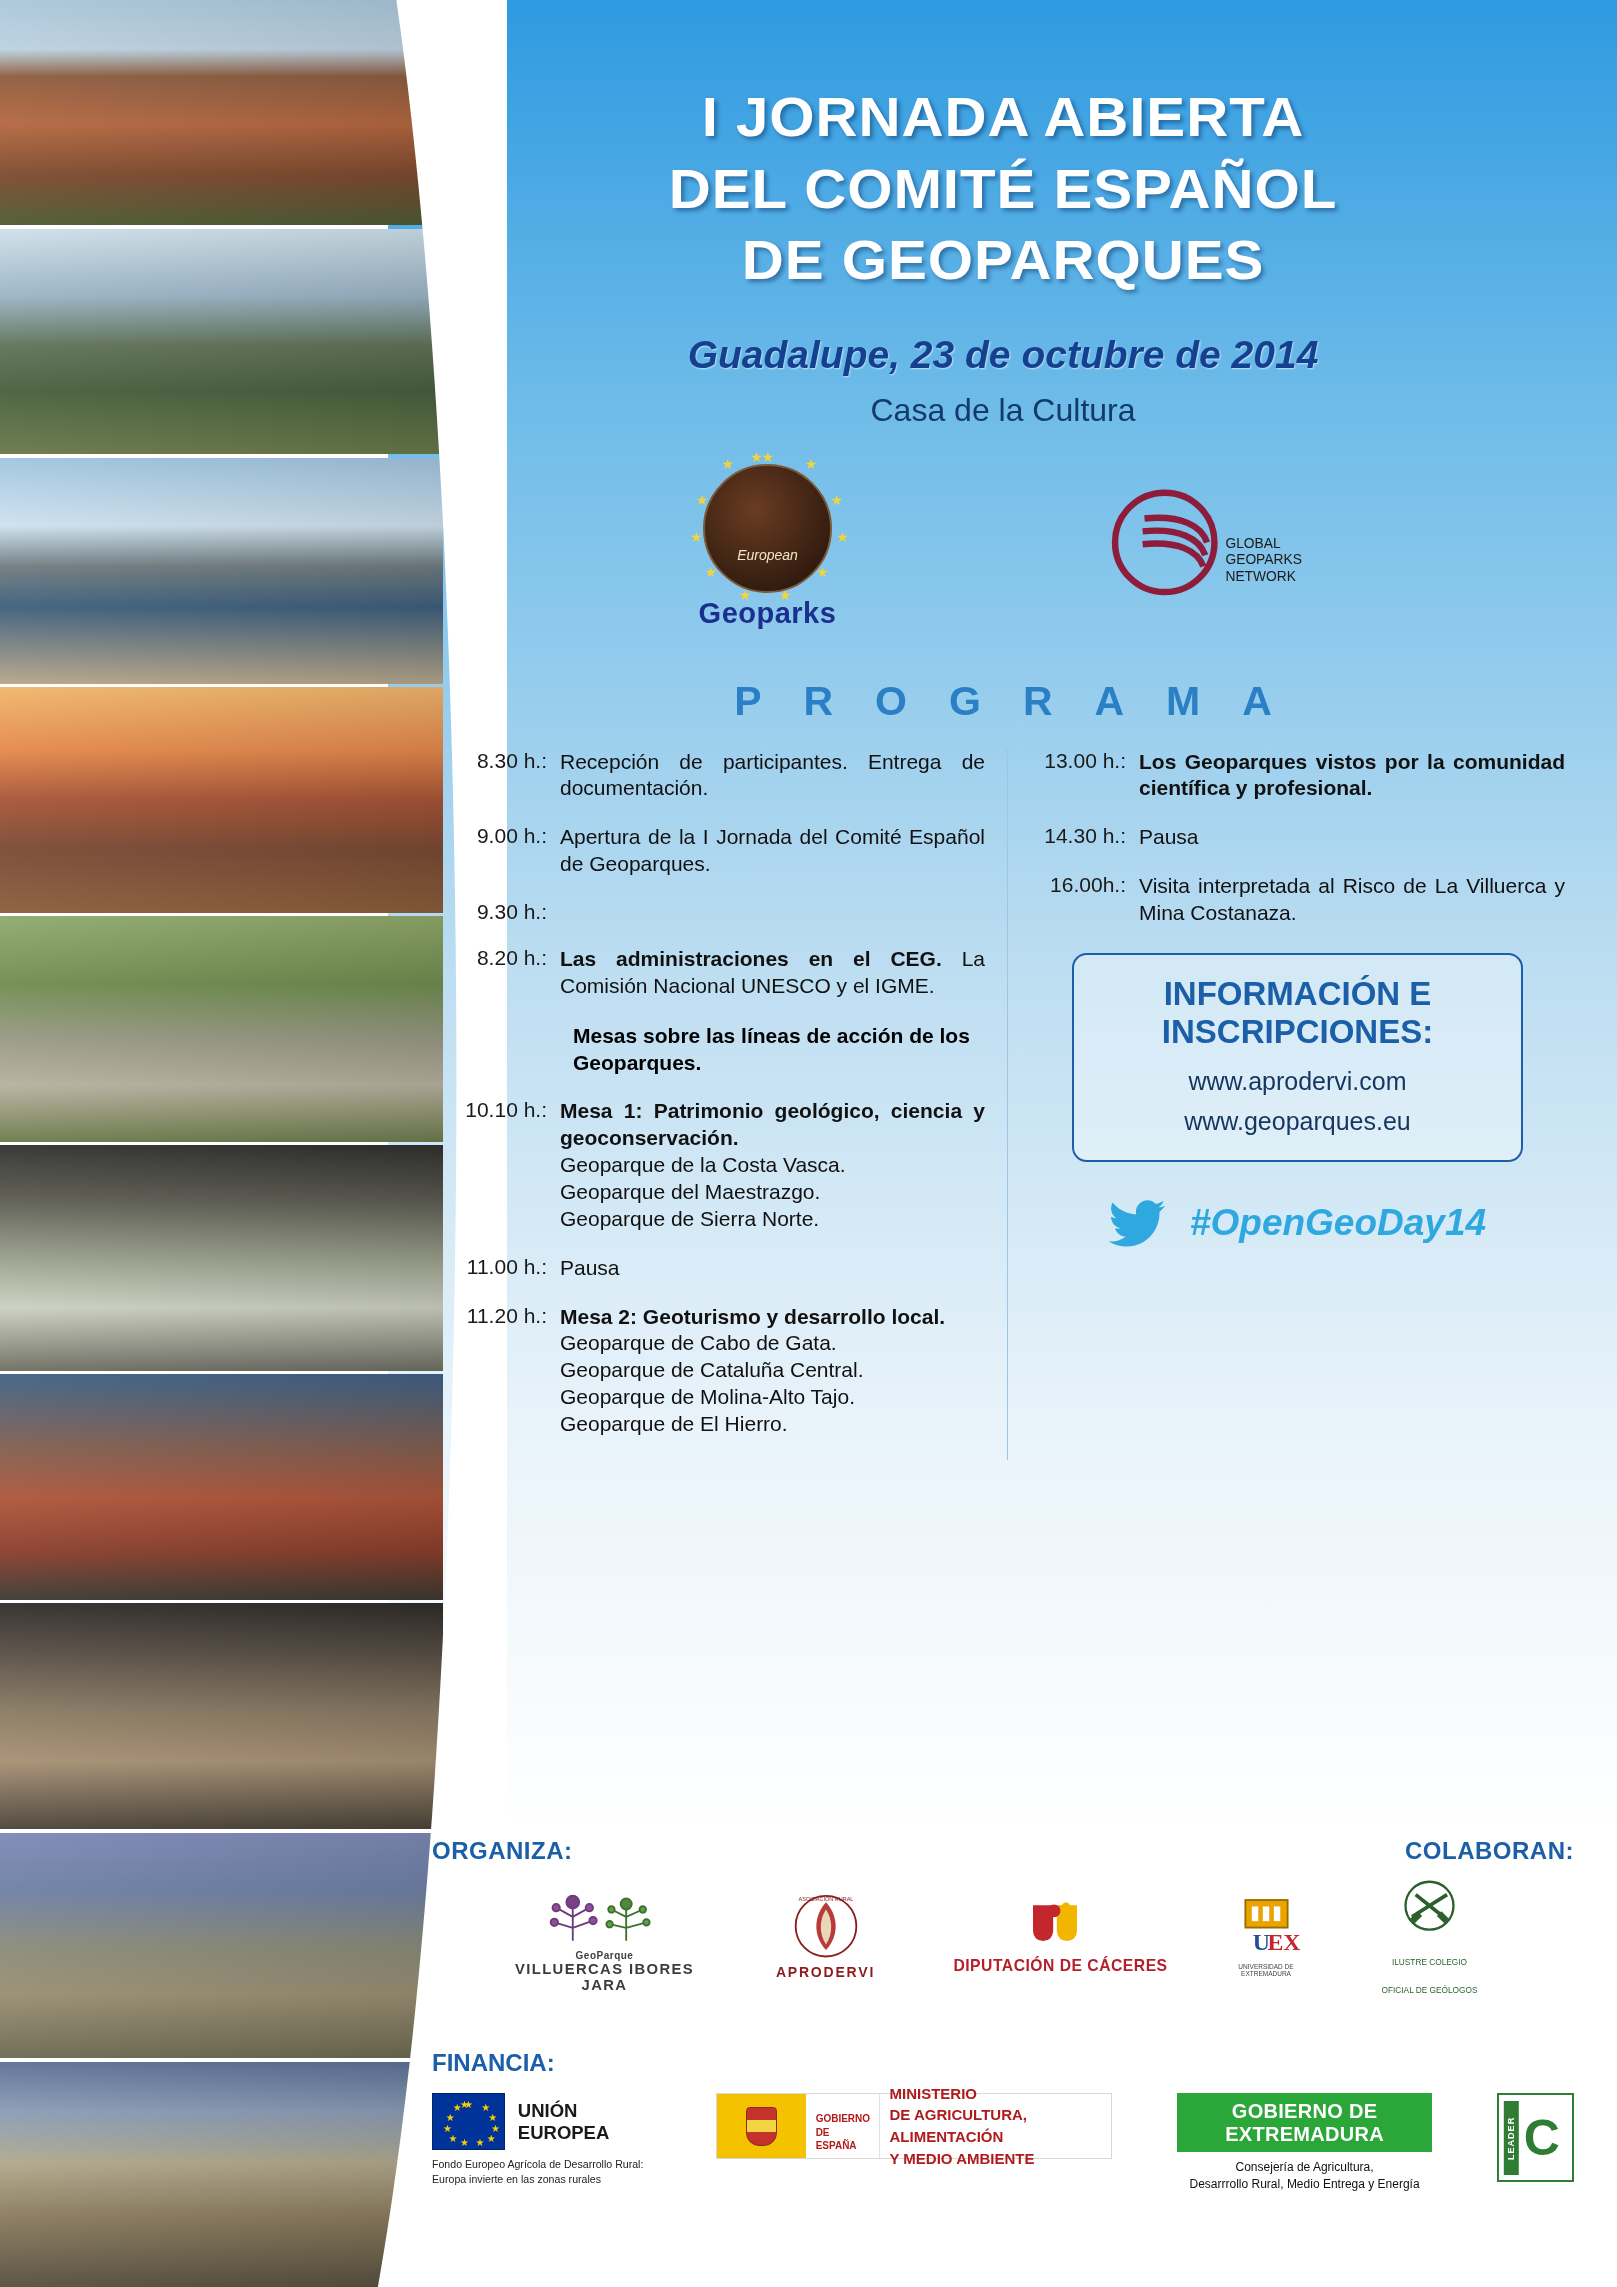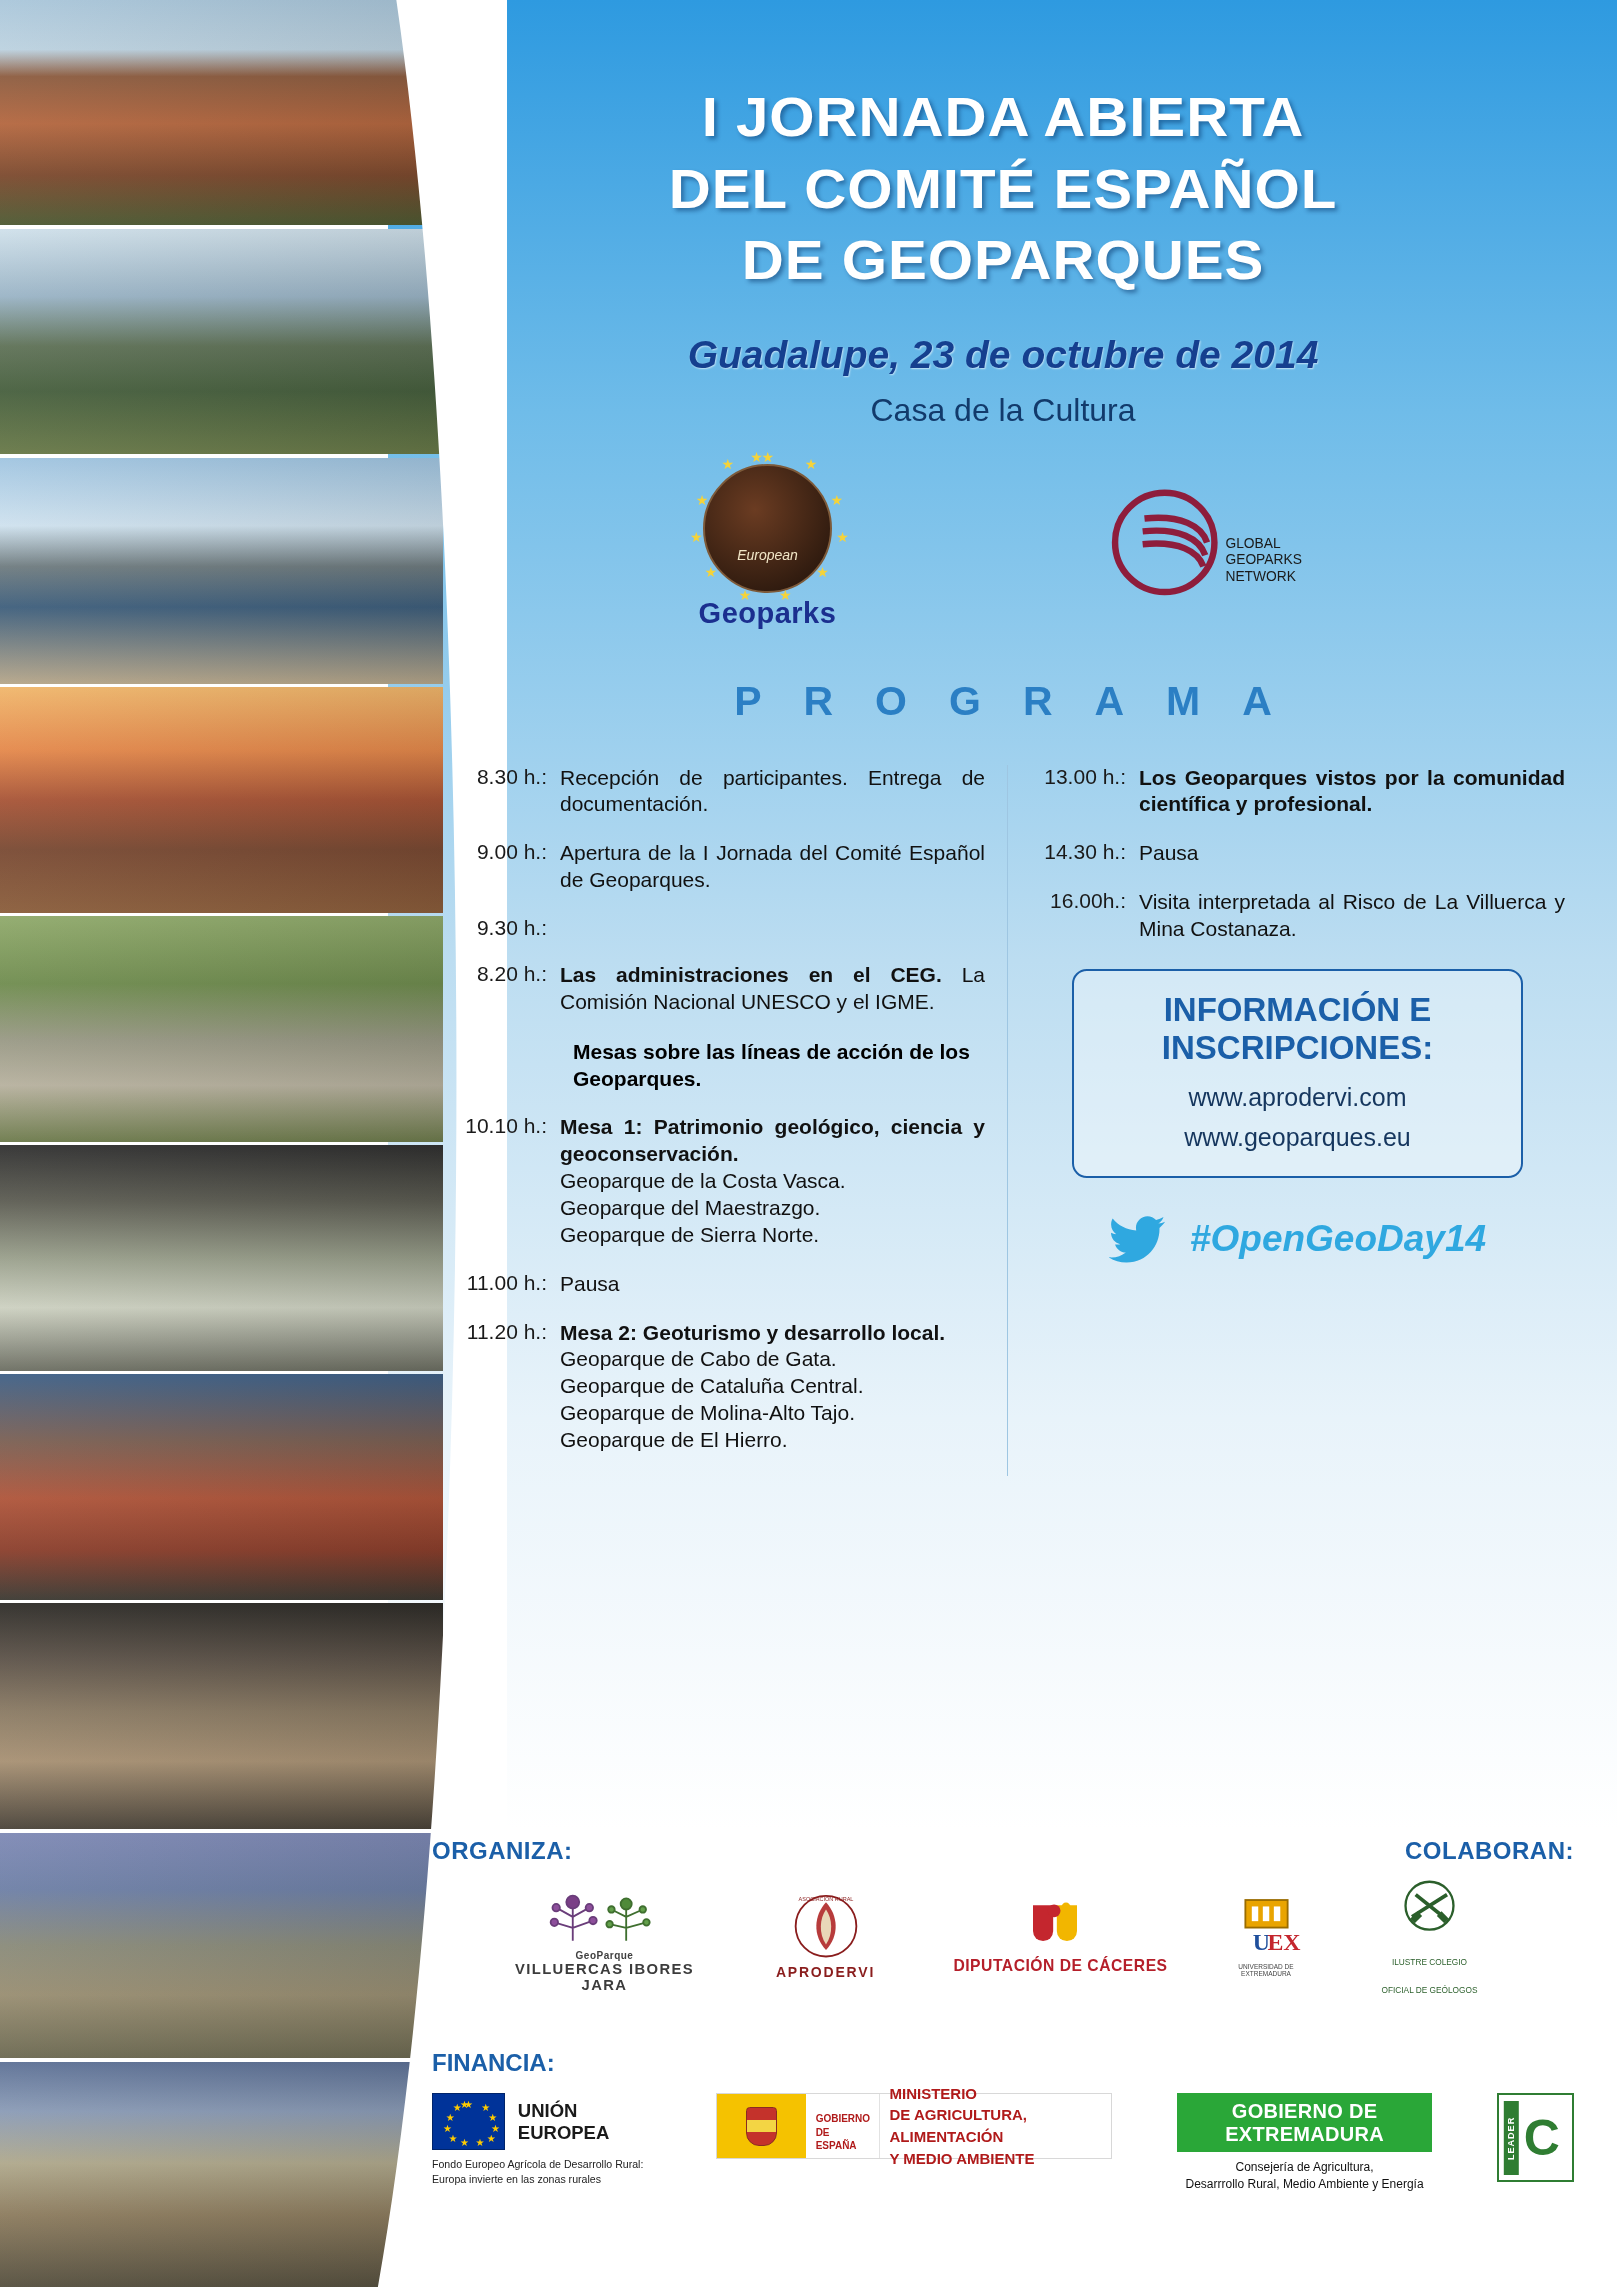--- a/index.html
+++ b/index.html
@@ -110,21 +110,21 @@
 
   
   .programa {
     margin-top:48px; text-align:center;
     font-size:41px; font-weight:bold; color:#2b7fc4;
     letter-spacing:42px; text-indent:42px;
   }
 
   
   .prog-wrap {
-    margin-top:40px; display:flex; padding:0 31px 0 41px; gap:0;
+    margin-top:24px; display:flex; padding:0 31px 0 41px; gap:0;
   }
   .col { width:50%; padding:0 22px; }
   .col-left { border-right:1.8px solid #9ec6e2; }
   .item { display:flex; margin-bottom:22px; }
   .time {
     width:109px; flex:0 0 109px; text-align:right; padding-right:13px;
     font-size:21px; color:#1a1a1a; white-space:nowrap;
   }
   .desc { flex:1 1 auto; font-size:21px; color:#111; line-height:1.28; text-align:justify; }
   .desc b { font-weight:bold; }
@@ -479,21 +479,21 @@
       <div class="right">
         <div class="txt2" style="white-space:pre-line">MINISTERIO
 DE AGRICULTURA, ALIMENTACIÓN
 Y MEDIO AMBIENTE</div>
       </div>
     </div>
 
     <div class="gob-ex">
       <div class="bar">GOBIERNO DE EXTREMADURA</div>
       <div class="sub" style="white-space:pre-line">Consejería de Agricultura,
-Desarrrollo Rural, Medio Ambiente y Energía</div>
+Desarrrollo Rural, Medio Entrega y Energía</div>
     </div>
 
     <div class="leader">
       <div class="bar">LEADER</div>
       <div class="c">C</div>
     </div>
 
   </div>
 
 </div>

